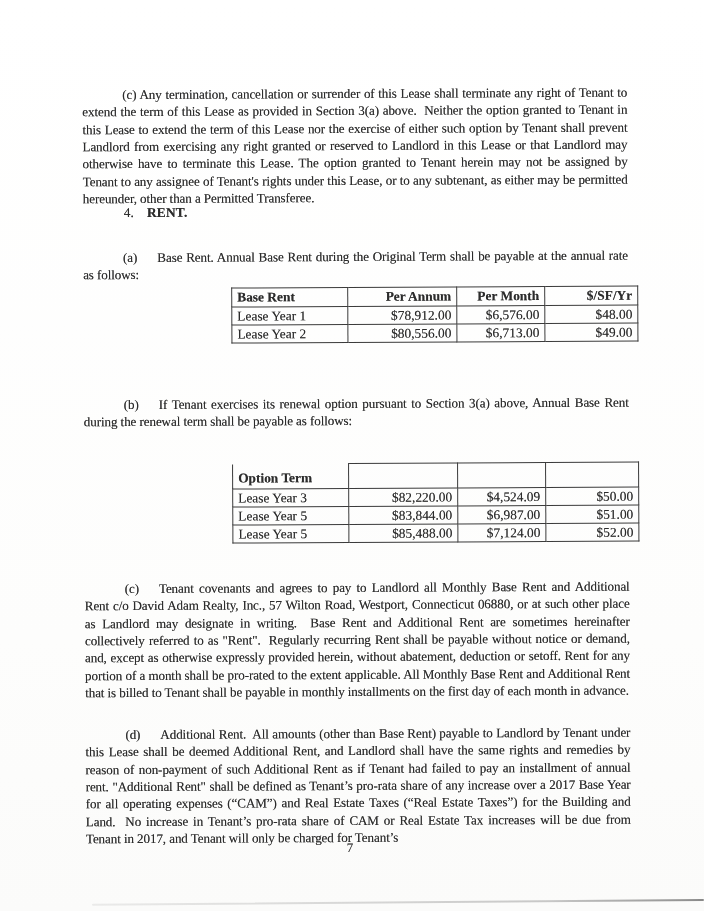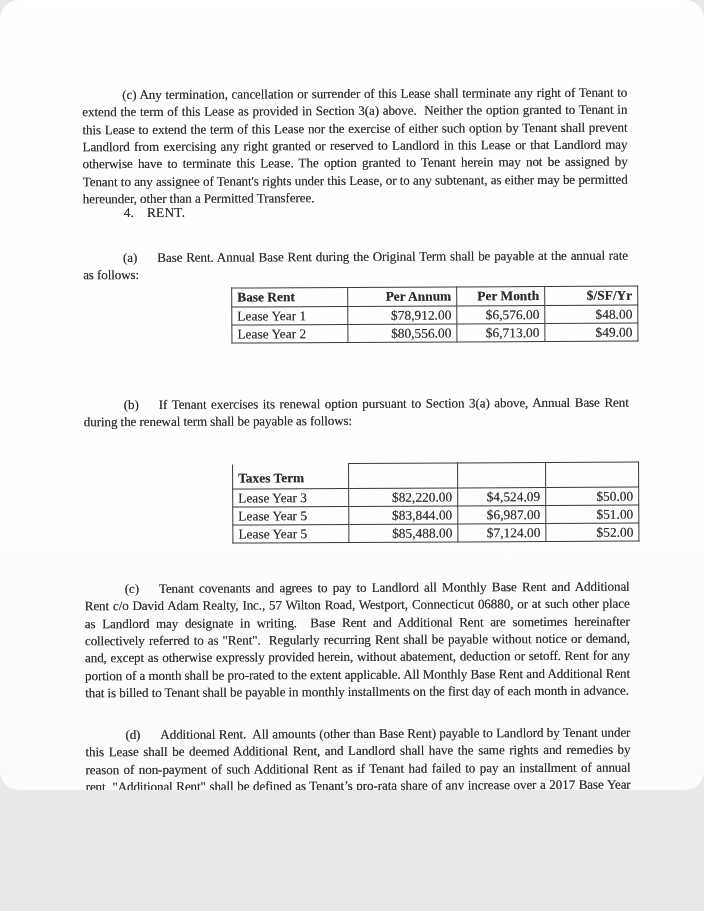--- a/index.html
+++ b/index.html
@@ -3,27 +3,26 @@
 <meta charset="utf-8">
 <style>
   html, body {
     margin: 0;
     padding: 0;
     background: #e8e8e8;
   }
   .page {
     position: relative;
     width: 704px;
-    height: 790px;
+    height: 911px;
     margin: 0 auto;
     background: linear-gradient(180deg, #ffffff 0%, #fdfdfc 70%, #fbfbfa 100%);
     overflow: hidden;
     font-family: "Liberation Serif", serif;
     color: #2c2c2c;
-    border-radius: 19px;
   }
   .tilt {
     position: absolute;
     left: 0; top: 0;
     width: 704px; height: 911px;
     transform: rotate(-0.28deg);
     transform-origin: 50% 50%;
   }
   .block {
     position: absolute;
@@ -34,21 +33,21 @@
     text-shadow: 0 0 0.5px rgba(50,50,50,0.65);
   }
   .indent { text-indent: 40px; }
   .lbl-gap { display: inline-block; width: 20px; }
   .heading {
     position: absolute;
     font-size: 13.4px;
     text-shadow: 0 0 0.5px rgba(50,50,50,0.7);
   }
   .heading .num-gap { display: inline-block; width: 13px; }
-  .heading .title { font-weight: normal; letter-spacing: 0.2px; }
+  .heading .title { font-weight: bold; letter-spacing: 0.2px; }
   .doc-table {
     position: absolute;
     border-collapse: collapse;
     table-layout: fixed;
     width: 406px;
     font-size: 13.4px;
     text-shadow: 0 0 0.5px rgba(50,50,50,0.6);
     color: #2c2c2c;
   }
   .doc-table col.c1 { width: 116px; }
@@ -150,21 +149,21 @@
 
     <table class="doc-table option" style="left:232px; top:463px;">
       <colgroup>
           <col class="c1">
           <col class="c2">
           <col class="c3">
           <col class="c4">
         </colgroup>
       <thead>
         <tr>
-          <th class="no-top">Taxes Term</th>
+          <th class="no-top">Option Term</th>
           <th class="ar"></th>
           <th class="ar"></th>
           <th class="ac"></th>
         </tr>
       </thead>
       <tbody>
         <tr>
           <td>Lease Year 3</td>
           <td class="ar">$82,220.00</td>
           <td class="ar">$4,524.09</td>

